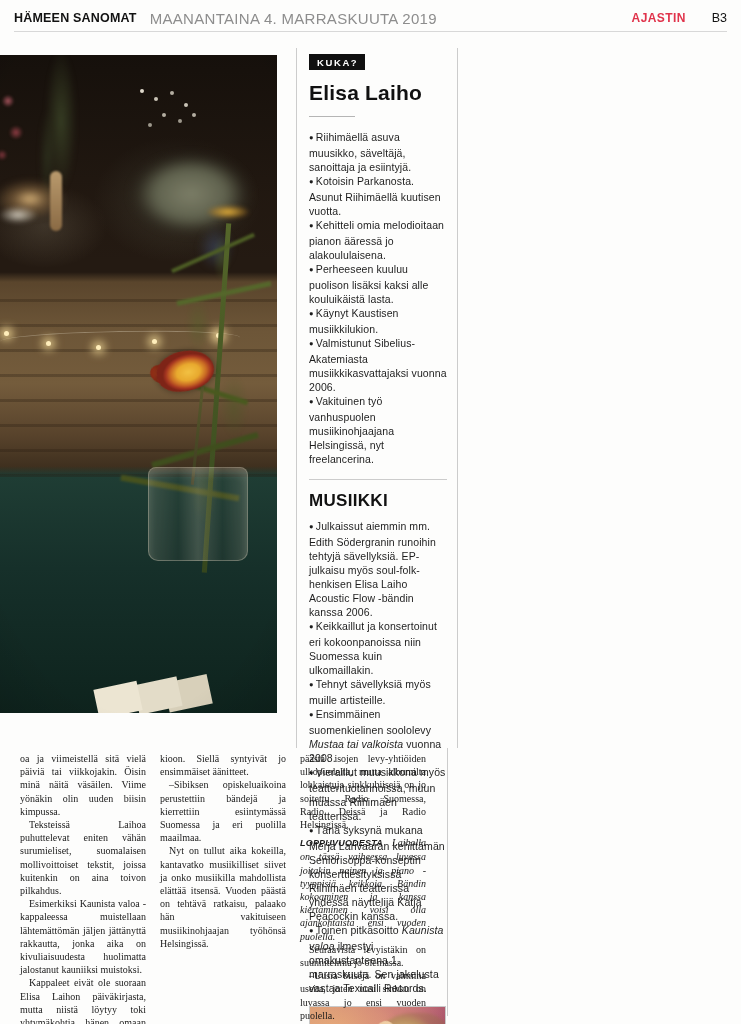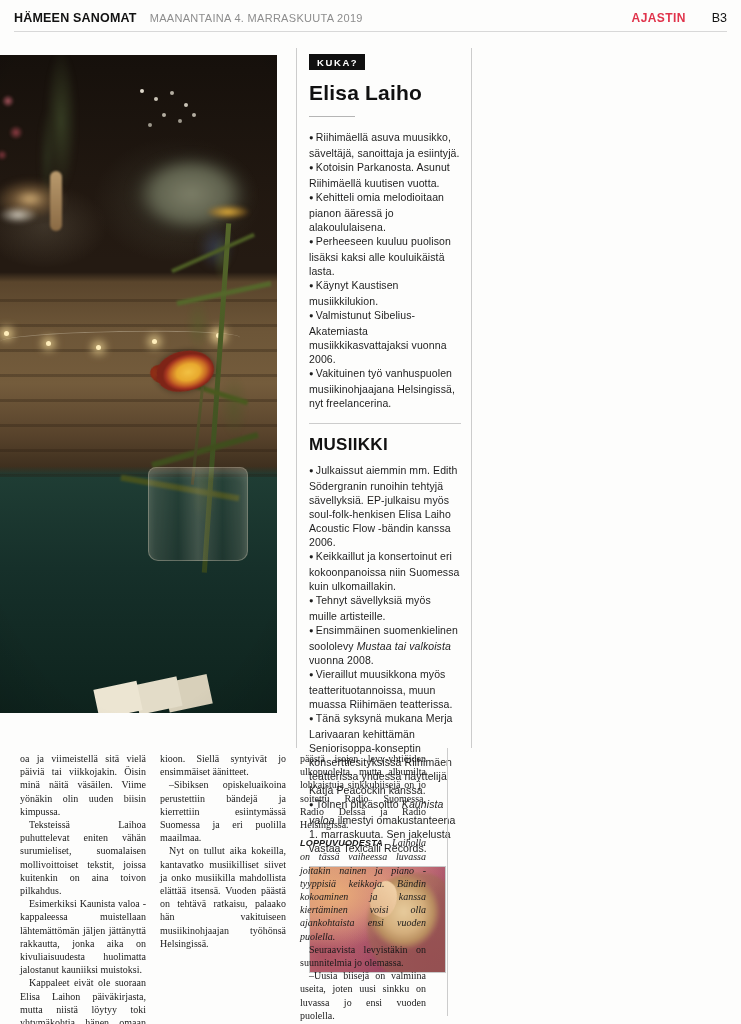--- a/index.html
+++ b/index.html
@@ -2,21 +2,21 @@
 <html><head>
 <meta charset="utf-8">
 <style>
   html,body{margin:0;padding:0;background:#ffffff;}
   body{width:741px;height:1024px;overflow:hidden;font-family:"Liberation Sans",sans-serif;}
   .page{position:relative;width:741px;height:1024px;background:#fdfdfc;overflow:hidden;}
 
   
   .hdr{position:absolute;left:14px;right:14px;top:7px;height:22px;display:flex;align-items:center;}
   .hdr .brand{font-weight:bold;font-size:12.5px;letter-spacing:.2px;color:#121212;}
-  .hdr .date{font-size:11px;color:#8d8d8d;margin-left:13px;letter-spacing:.3px;}
+  .hdr .date{font-size:15px;color:#8d8d8d;margin-left:13px;letter-spacing:.3px;}
   .hdr .section{margin-left:auto;font-weight:bold;font-size:12px;letter-spacing:.4px;}
   .hdr .pageno{margin-left:26px;font-weight:normal;font-size:12.5px;color:#121212;}
   .hdr-rule{position:absolute;left:14px;right:14px;top:31px;border-top:1px solid #d8d8d8;}
 
   
   .photo{position:absolute;left:0;top:55px;width:277px;height:658px;overflow:hidden;
     background:
       linear-gradient(180deg, rgba(10,8,6,.55) 0%, rgba(20,14,10,.15) 22%, rgba(0,0,0,0) 32%),
       linear-gradient(180deg, rgba(0,0,0,0) 0 62.5%, #1f3d34 64%, #16302a 78%, #0e231d 100%),
       linear-gradient(180deg, rgba(0,0,0,0) 0 33%, #5a452c 34.5%, #6d5638 42%, #745c3c 50%, #57422b 58%, #3a2c1c 63.5%, rgba(0,0,0,0) 64%),
@@ -74,21 +74,21 @@
   .stem{left:196px;top:330px;width:3px;height:100px;background:linear-gradient(180deg,#5a5a2d,#3c3c20);transform:rotate(6deg);}
   .vase{left:148px;top:412px;width:98px;height:92px;border-radius:8px 8px 10px 10px;
     background:linear-gradient(90deg,rgba(200,190,170,.18),rgba(120,110,95,.08) 30%,rgba(210,200,180,.22) 50%,rgba(120,110,95,.08) 75%,rgba(200,190,170,.2));
     border:1px solid rgba(225,215,195,.35);box-shadow:inset 0 6px 8px rgba(255,250,235,.15);}
   .papers{left:96px;top:630px;width:44px;height:30px;background:#ece5d2;transform:rotate(-12deg);filter:blur(.5px);
     box-shadow:40px 4px 0 #e3dcc8,70px 8px 0 #d8d0ba;}
   .photo-vignette{left:0;top:0;width:277px;height:658px;
     background:radial-gradient(120% 100% at 50% 45%,rgba(0,0,0,0) 55%,rgba(0,0,0,.35) 100%);}
 
   
-  .factbox{position:absolute;left:296px;top:48px;width:176px;height:700px;box-sizing:border-box;
+  .factbox{position:absolute;left:296px;top:48px;width:162px;height:700px;box-sizing:border-box;
     border-left:1px solid #cccccc;border-right:1px solid #cccccc;padding:4px 10px 0 12px;}
   .kicker{display:inline-block;background:#101010;color:#ffffff;font-size:9.5px;font-weight:bold;
     letter-spacing:1.6px;padding:3px 7px 2px 8px;}
   .fb-title{font-size:21px;font-weight:bold;color:#111;margin:11px 0 0;letter-spacing:.2px;}
   .fb-title-rule{width:46px;border-top:1px solid #b5b5b5;margin:11px 0 13px;}
   .factlist p{font-size:10.5px;line-height:14px;margin:0;color:#1d1d1d;letter-spacing:.1px;}
   .factlist p.fact::before{content:"\25CF\00a0";font-size:7.5px;position:relative;top:-1px;}
   .fb-sect-rule{border-top:1px solid #cccccc;margin:13px 0 11px;}
   .fb-heading{font-size:17px;font-weight:bold;color:#111;margin:0 0 8px;letter-spacing:.3px;}
 

